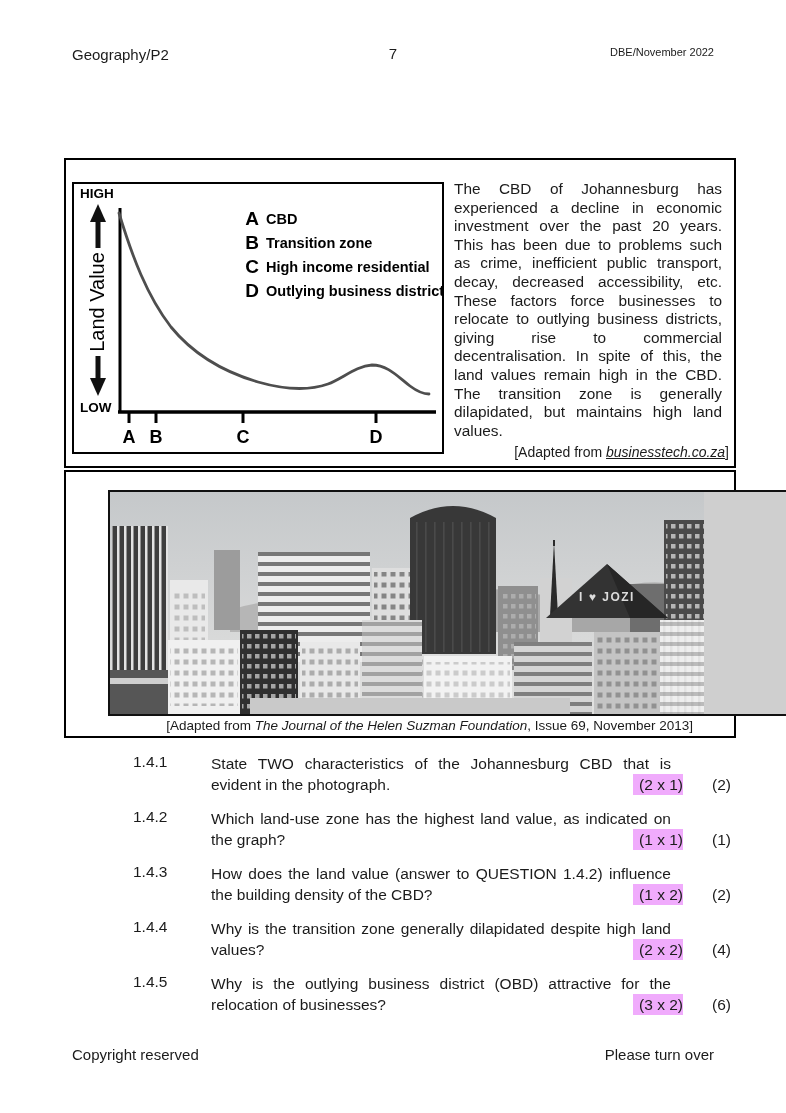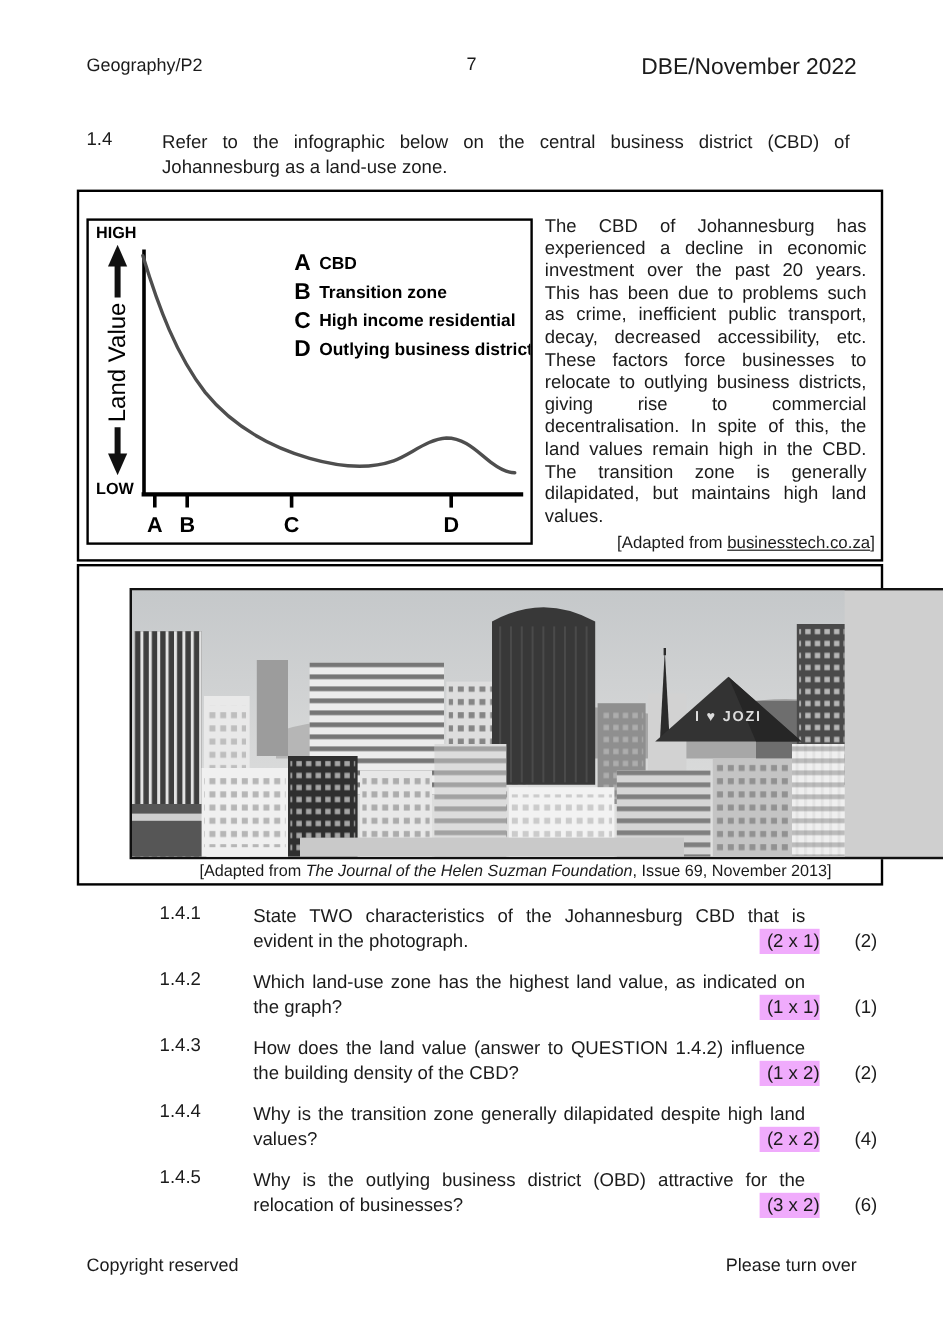--- a/index.html
+++ b/index.html
@@ -3,38 +3,38 @@
 <meta charset="utf-8">
 <style>
   * { margin:0; padding:0; box-sizing:border-box; }
   html,body { background:#fff; }
   .page {
     position:relative; width:786px; height:1113px; background:#ffffff;
     font-family:"Liberation Sans","DejaVu Sans",sans-serif;
     color:#1b1b1b; overflow:hidden;
   }
   .hdr-left  { position:absolute; left:72px;  top:46px; font-size:15px; }
-  .hdr-right { position:absolute; right:72px; top:46px; font-size:19px; }
+  .hdr-right { position:absolute; right:72px; top:46px; font-size:11px; }
   .hdr-center{ position:absolute; left:0; right:0; top:46px; text-align:center; font-size:15px; line-height:16px; }
 
   .q-intro { position:absolute; left:72px; top:108px; width:636px; }
   .q-intro .num { position:absolute; left:0; top:0; font-size:15.5px; }
   .q-intro .txt { margin-left:63px; width:573px; font-size:15.5px; line-height:21px; text-align:justify; }
 
   .frame { position:absolute; left:64px; width:672px; border:2px solid #000; background:#fff; }
   .frame1 { top:158px; height:310px; }
   .frame2 { top:470px; height:268px; }
 
   .graph-box { position:absolute; left:6px; top:22px; width:372px; height:272px; border:2px solid #000; }
   .info-para {
     position:absolute; left:388px; top:20px; width:268px;
     font-size:15.4px; line-height:18.6px; text-align:justify;
   }
   .attr1 { position:absolute; right:5px; bottom:6px; font-size:14px; }
-  .attr1 .src { text-decoration:underline; }
+  .attr1 .src { text-decoration:underline;font-style:italic; }
 
   .photo-wrap { position:absolute; left:42px; top:18px; width:704px; height:226px; border:2px solid #111; background:#cfcfcf; }
   .photo-wrap svg { display:block; }
   .caption { position:absolute; right:41px; top:246px; font-size:13.5px; white-space:nowrap; }
   .caption .ital { font-style:italic; }
 
   .questions { position:absolute; left:133px; top:753px; width:598px; }
   .q-row { display:grid; grid-template-columns:78px 472px 48px; margin-bottom:13px; }
   .q-num { font-size:15.5px; }
   .q-cell { position:relative; font-size:15.5px; line-height:21px; }
@@ -51,24 +51,20 @@
 <body>
 
 <div class="page">
 
   <div class="hdr-left">Geography/P2</div>
   <div class="hdr-center">
     <div>7</div>
   </div>
   <div class="hdr-right">DBE/November 2022</div>
 
-  <div class="q-intro">
-    <span class="num">1.4</span>
-    <div class="txt">Refer to the infographic below on the central business district (CBD) of Johannesburg as a land-use zone.</div>
-  </div>
 
   <div class="frame frame1">
 
     <div class="graph-box">
       <svg width="368" height="268" viewBox="0 0 368 268">
 
         <text x="6" y="14" font-size="13.5" font-weight="bold">HIGH</text>
         <g>
           <line x1="24" y1="64" x2="24" y2="34" stroke="#111" stroke-width="5"></line>
           <polygon points="24,20 16,38 32,38" fill="#111"></polygon>

